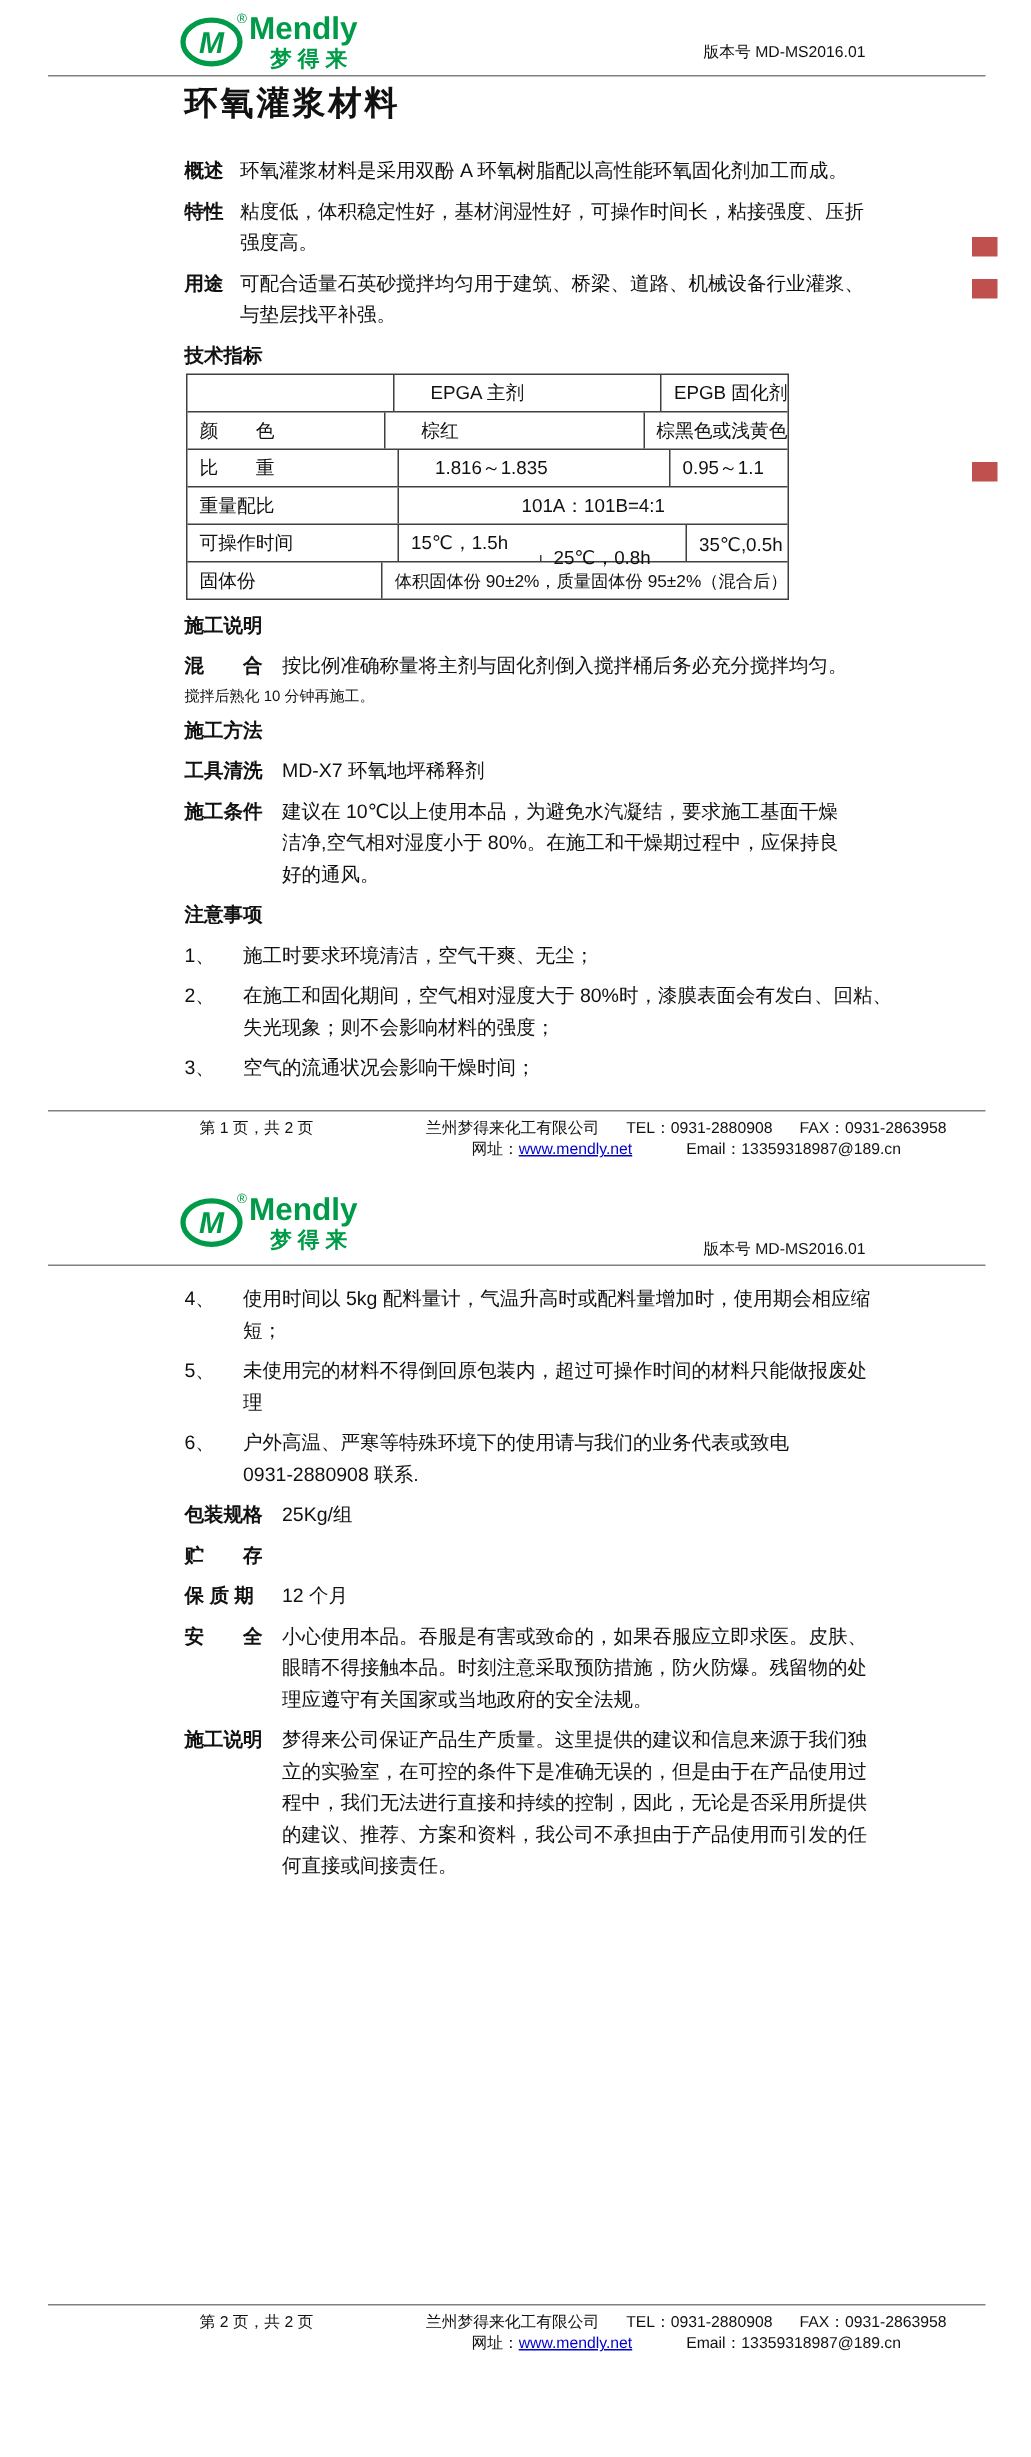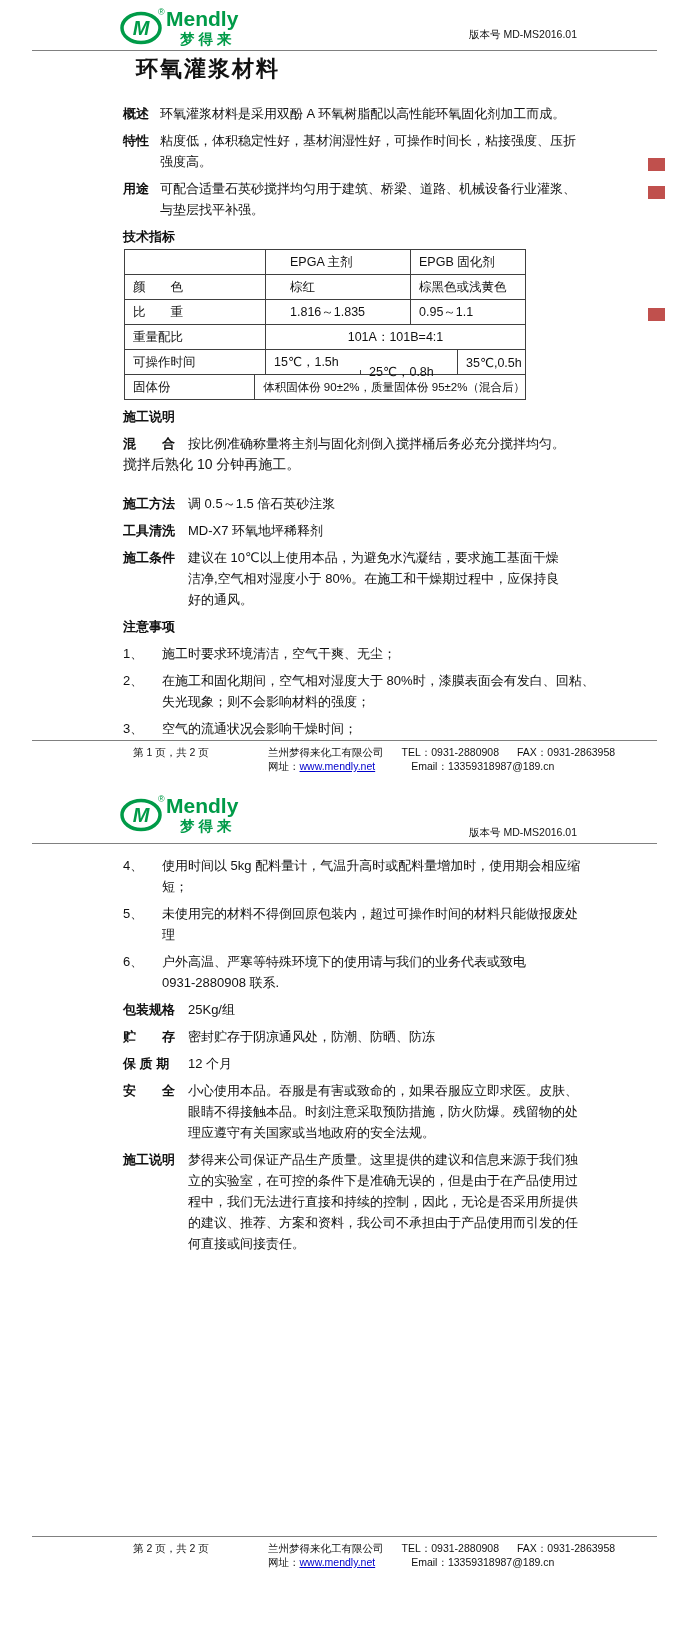--- a/index.html
+++ b/index.html
@@ -3,50 +3,50 @@
 <meta charset="utf-8">
 <style>
   html,body{margin:0;padding:0;background:#fff;}
   .doc{
     position:relative;width:687px;height:1638px;background:#fff;overflow:hidden;
     font-family:"Liberation Sans","DejaVu Sans",sans-serif;color:#111;
   }
   .rule{position:absolute;left:32px;right:30px;border-top:1px solid var(--rule);}
   .hdr-logo{position:absolute;left:120px;}
   .version{position:absolute;right:110px;font-size:10.5px;white-space:nowrap;}
-  .title{position:absolute;left:136px;top:54px;margin:0;font-size:22px;font-weight:bold;letter-spacing:2px;}
+  .title{position:absolute;left:123px;top:54px;margin:0;font-size:22px;font-weight:bold;letter-spacing:2px;}
   .content{position:absolute;left:123px;width:480px;}
   .row{display:flex;margin-bottom:6px;font-size:13px;line-height:21px;justify-content:space-between;}
   .row.tight{margin-bottom:0;}
   .lab{flex:0 0 37px;font-weight:bold;white-space:nowrap;}
   .labw{flex:0 0 65px;font-weight:bold;white-space:nowrap;}
   .num{flex:0 0 39px;white-space:nowrap;}
   .bod{flex:1;min-width:0;}
   .ln{white-space:nowrap;}
   .h{font-size:13px;font-weight:bold;line-height:21px;margin-bottom:6px;white-space:nowrap;}
   .h.tb{margin-bottom:2px;}
-  .fullline{font-size:14px;line-height:21px;margin-bottom:18px;white-space:nowrap;}
+  .fullline{font-size:10px;line-height:21px;margin-bottom:1px;white-space:nowrap;}
   
   .tbl{width:400px;border:1px solid #404040;margin:0 0 6px 1px;font-size:12.5px;}
   .trow{display:flex;border-top:1px solid #404040;height:24px;align-items:stretch;}
   .trow:first-child{border-top:none;}
   .tc{border-left:1px solid #404040;padding-left:8px;display:flex;align-items:center;white-space:nowrap;box-sizing:border-box;}
   .tc:first-child{border-left:none;}
   .w1{width:140px;}
   .w2{width:145px;padding-left:24px;}
-  .w3{flex:1;}
+  .w3{flex:1;margin-left:36px;}
   .wa{width:95px;}
   .wb{width:97px;margin-top:20px;}
   .span{flex:1;}
   .span.center{justify-content:center;padding-left:0;}
   .solid-cell{font-size:11.5px;}
   
   .ftr{position:absolute;left:133px;right:40px;display:flex;font-size:10.5px;line-height:14px;}
   .pg{flex:0 0 135px;white-space:nowrap;}
-  .fc{flex:1;white-space:nowrap;}
+  .fc{flex:1;text-align:center;white-space:nowrap;}
   .fgap{display:inline-block;width:18px;}
   .weblink{color:var(--link);text-decoration:underline;cursor:pointer;}
   .mark{position:absolute;width:17px;height:13px;background:var(--mark);}
   .logo-text{font-weight:bold;}
 </style>
 </head>
 <body>
 
 <div class="doc">
 
@@ -126,23 +126,20 @@
     <div class="row tight">
       <div class="labw">混　　合</div>
       <div class="bod">
           <div class="ln">按比例准确称量将主剂与固化剂倒入搅拌桶后务必充分搅拌均匀。</div>
         </div>
     </div>
     <div class="fullline">搅拌后熟化 10 分钟再施工。</div>
 
     <div class="row">
       <div class="labw">施工方法</div>
-      <div class="bod">
-          <div class="ln">调 0.5～1.5 倍石英砂注浆</div>
-        </div>
     </div>
 
     <div class="row">
       <div class="labw">工具清洗</div>
       <div class="bod">
           <div class="ln">MD-X7 环氧地坪稀释剂</div>
         </div>
     </div>
 
     <div class="row">
@@ -230,23 +227,20 @@
 
     <div class="row">
       <div class="labw">包装规格</div>
       <div class="bod">
           <div class="ln">25Kg/组</div>
         </div>
     </div>
 
     <div class="row">
       <div class="labw">贮　　存</div>
-      <div class="bod">
-          <div class="ln">密封贮存于阴凉通风处，防潮、防晒、防冻</div>
-        </div>
     </div>
 
     <div class="row">
       <div class="labw">保 质 期</div>
       <div class="bod">
           <div class="ln">12 个月</div>
         </div>
     </div>
 
     <div class="row">

